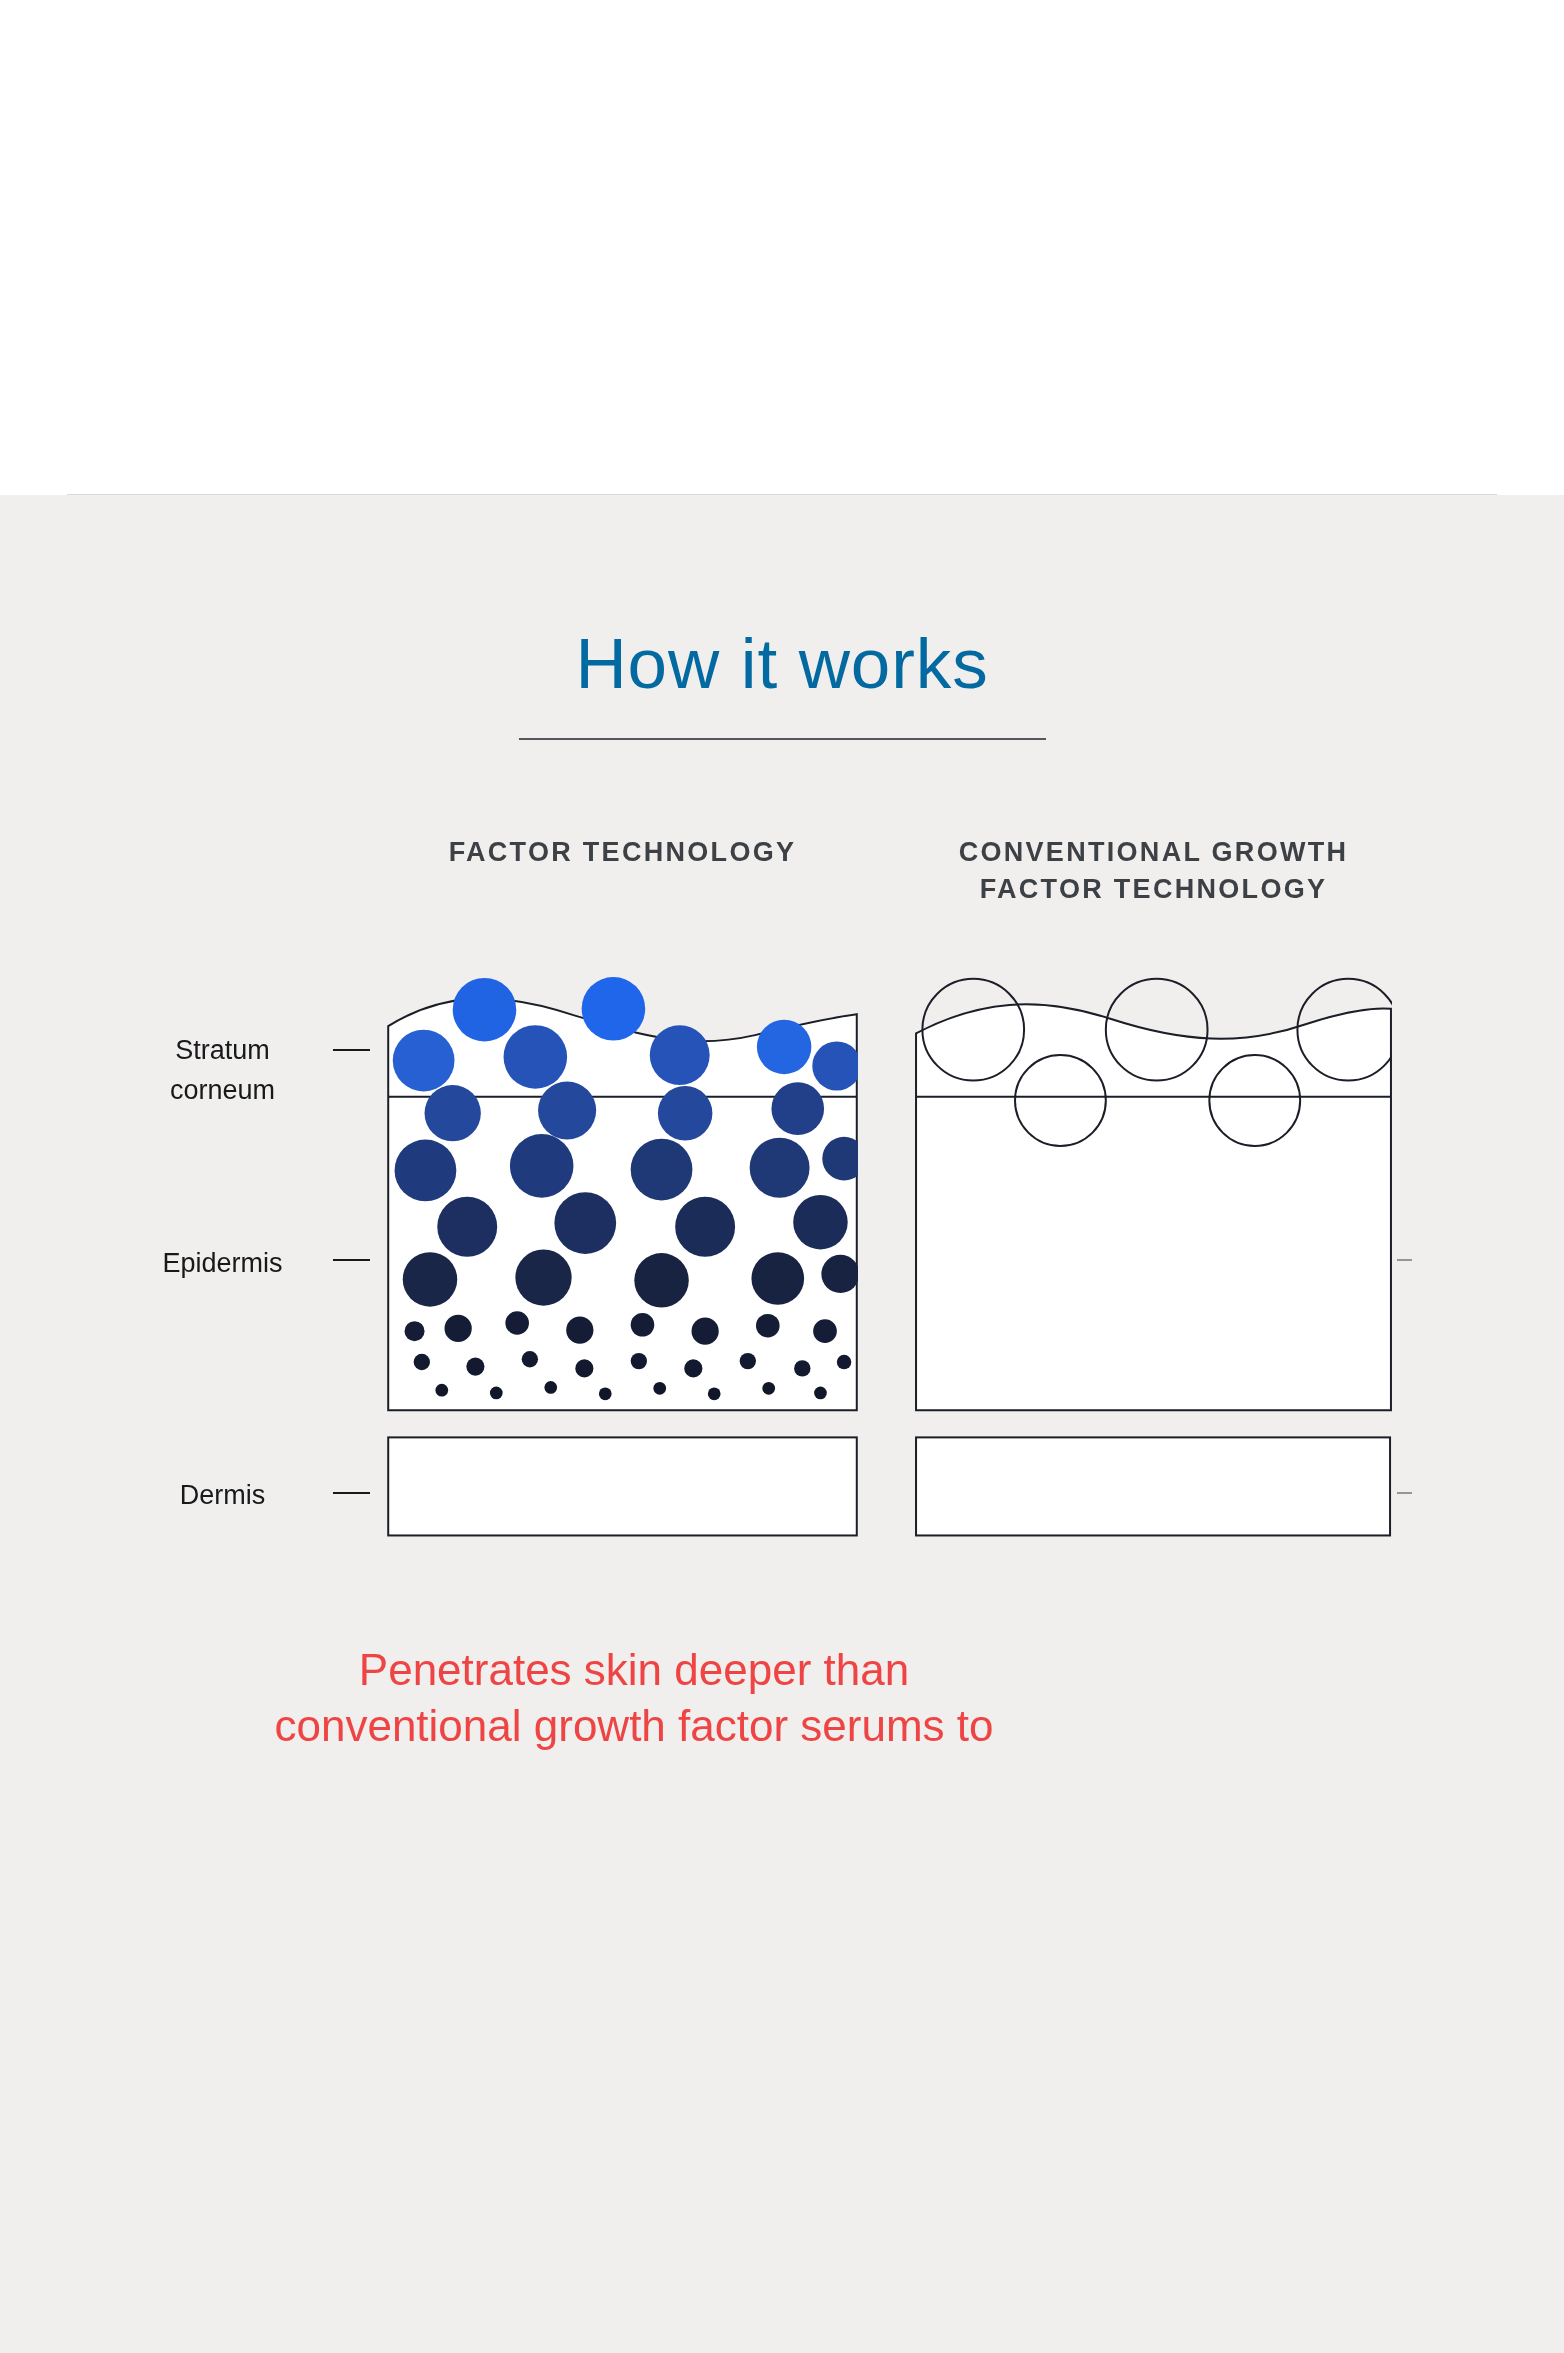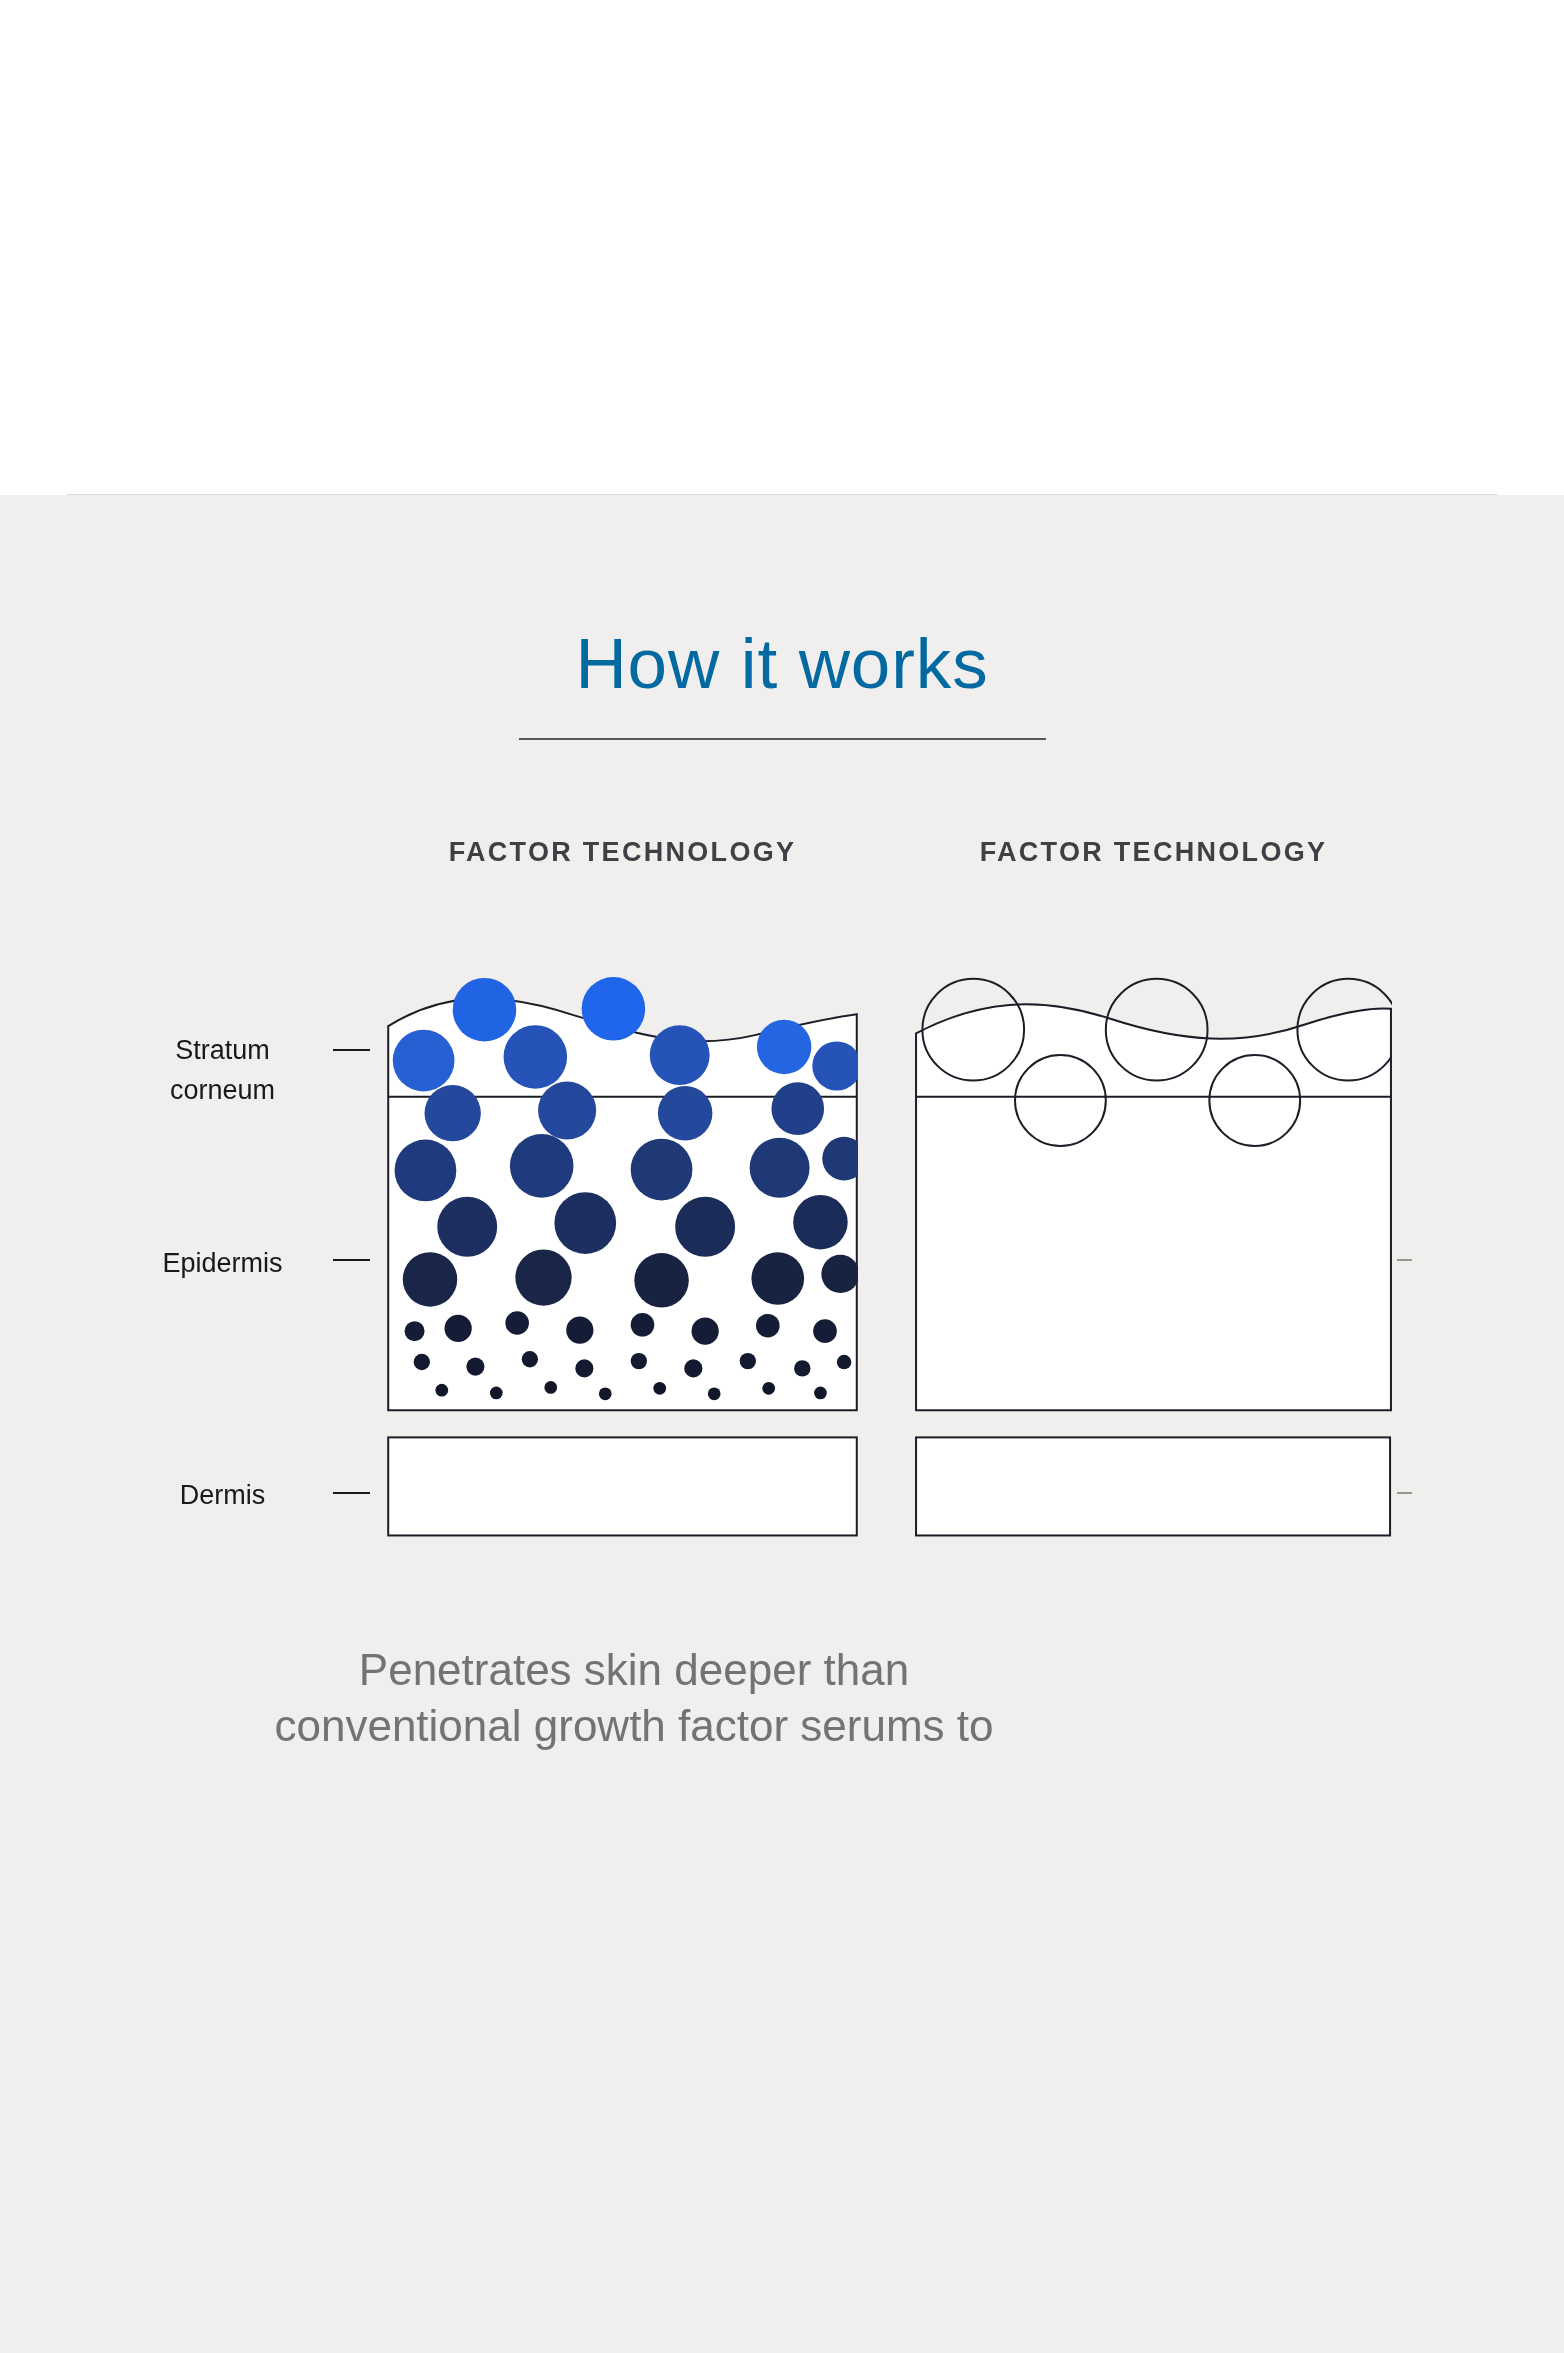--- a/index.html
+++ b/index.html
@@ -53,36 +53,37 @@
     background:#979693;
   }
   #tick-epidermis { top:1259px; }
   #tick-dermis    { top:1492px; }
   .diagram { position:absolute; top:977px; }
   #diagram-left  { left:387px; }
   #diagram-right { left:915px; }
   .caption {
     position:absolute; left:0; top:1642px; width:1268px;
     text-align:center; font-size:44px; line-height:56px;
-    color:#737373;
+    color:#ef4444;
   }
 </style>
 </head>
 <body>
 
 <div class="panel"></div>
 <div class="panel-topline"></div>
 
 <div class="title">How it works</div>
 <div class="title-underline"></div>
 
 <div class="col-header left">
   <div>FACTOR TECHNOLOGY</div>
 </div>
 <div class="col-header right">
+  <div>CONVENTIONAL GROWTH</div>
   <div>FACTOR TECHNOLOGY</div>
 </div>
 
 <div id="label-stratum" class="skin-label">
   <div>Stratum</div>
   <div>corneum</div>
 </div>
 <div id="dash-stratum" class="dash"></div>
 
 <div id="label-epidermis" class="skin-label">Epidermis</div>

